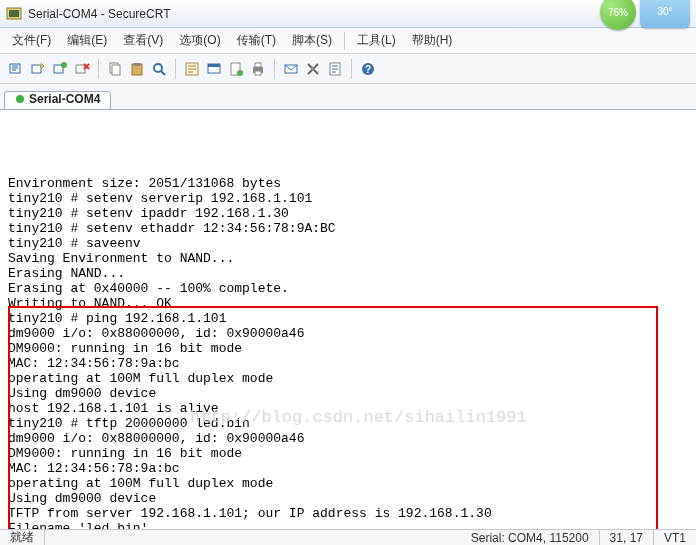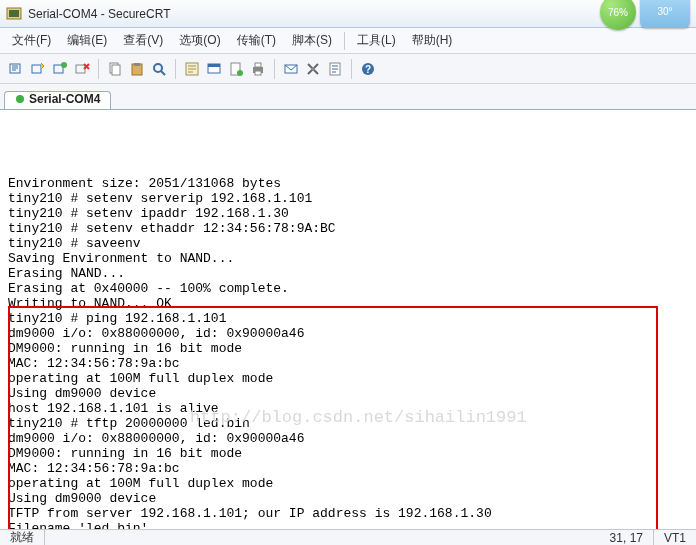--- a/index.html
+++ b/index.html
@@ -166,15 +166,16 @@
 
 <div class="terminal">
   <div class="watermark">http://blog.csdn.net/sihailin1991</div>
   <div id="termlines"><div>&nbsp;</div><div>Environment size: 2051/131068 bytes</div><div>tiny210 # setenv serverip 192.168.1.101</div><div>tiny210 # setenv ipaddr 192.168.1.30</div><div>tiny210 # setenv ethaddr 12:34:56:78:9A:BC</div><div>tiny210 # saveenv</div><div>Saving Environment to NAND...</div><div>Erasing NAND...</div><div>Erasing at 0x40000 -- 100% complete.</div><div>Writing to NAND... OK</div><div>tiny210 # ping 192.168.1.101</div><div>dm9000 i/o: 0x88000000, id: 0x90000a46</div><div>DM9000: running in 16 bit mode</div><div>MAC: 12:34:56:78:9a:bc</div><div>operating at 100M full duplex mode</div><div>Using dm9000 device</div><div>host 192.168.1.101 is alive</div><div>tiny210 # tftp 20000000 led.bin</div><div>dm9000 i/o: 0x88000000, id: 0x90000a46</div><div>DM9000: running in 16 bit mode</div><div>MAC: 12:34:56:78:9a:bc</div><div>operating at 100M full duplex mode</div><div>Using dm9000 device</div><div>TFTP from server 192.168.1.101; our IP address is 192.168.1.30</div><div>Filename 'led.bin'.</div><div>Load address: 0x20000000</div></div>
   <div class="hl"></div>
 </div>
 
 <div class="statusbar">
   <div class="cell">就绪</div>
   <div class="spacer"></div>
+  <div class="cell">Serial: COM4, 115200</div>
   <div class="cell">31, 17</div>
   <div class="cell" style="border-right:none">VT1</div>
 </div>
 
 </body></html>

